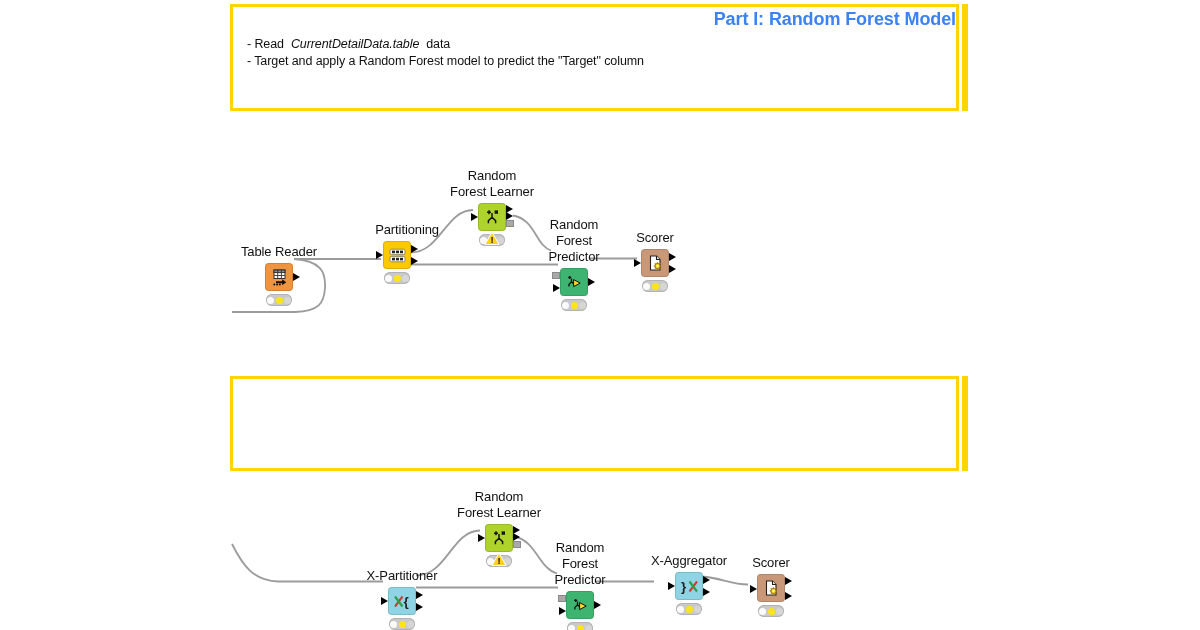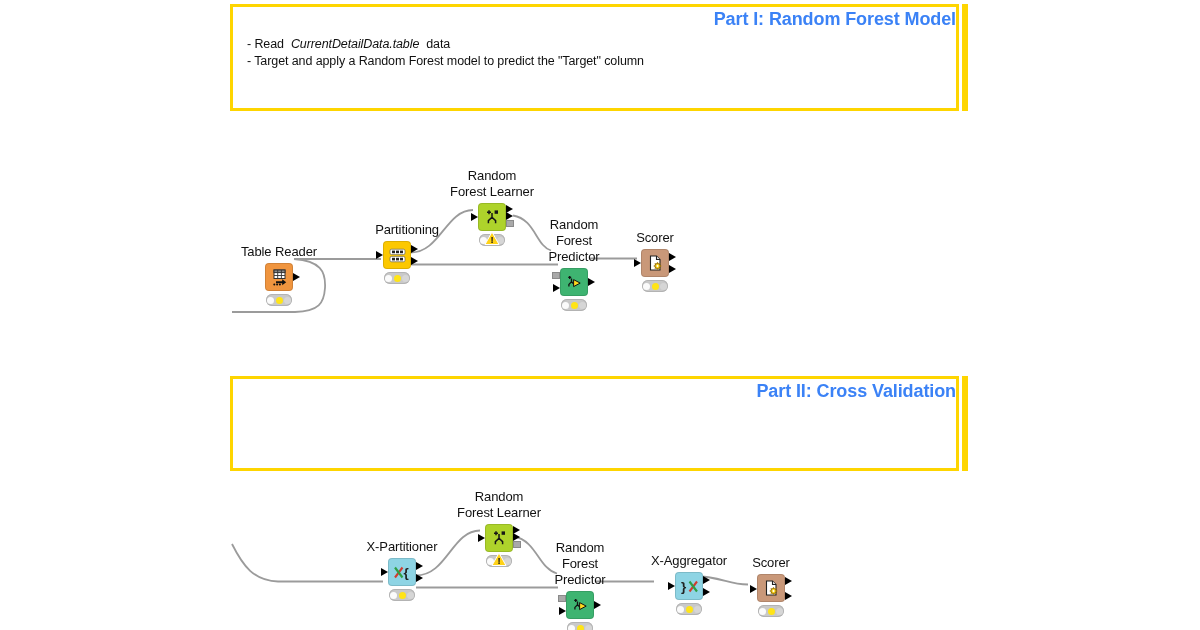--- a/index.html
+++ b/index.html
@@ -77,21 +77,20 @@
   <div class="annotation" style="top:4px; height:107px;">
     <div class="ann-title">Part I: Random Forest Model</div>
     <div class="ann-body">
       <div><span>- Read</span><span class="file">CurrentDetailData.table</span><span>data</span></div>
       <div>- Target and apply a Random Forest model to predict the "Target" column</div>
     </div>
   </div>
   <div class="ann-bar" style="top:4px; height:107px;"></div>
 
   <div class="annotation" style="top:376px; height:95px;">
-    <div class="ann-title">Part II: Cross Validation</div>
     <div class="ann-body">
     </div>
   </div>
   <div class="ann-bar" style="top:376px; height:95px;"></div>
 
   <div class="node" style="left:224px; top:244px;">
     <div class="nlabel">Table Reader</div>
     <div class="nsq c-reader">
       <svg width="19" height="19" viewBox="0 0 19 19">
         <rect x="4" y="2" width="11" height="8.5" fill="#fff" stroke="#333" stroke-width="1"></rect>
@@ -202,21 +201,21 @@
       <div class="p-out" style="top:3px;"></div>
       <div class="p-out" style="top:15px;"></div>
     </div>
     <div class="tl">
       <span class="dot d-white"></span>
         <span class="dot d-yellow"></span>
         <span class="dot d-gray"></span>
     </div>
   </div>
 
-  <div class="node" style="left:347px; top:539px;">
+  <div class="node" style="left:347px; top:568px;">
     <div class="nlabel">X-Partitioner</div>
     <div class="nsq c-xblue">
       <svg width="19" height="17" viewBox="0 0 19 17">
         <path d="M9.5,3.5 L2,13.5" stroke="#d23b2f" stroke-width="2.1"></path>
         <path d="M2,3.5 L9.5,13.5" stroke="#2e9e44" stroke-width="2.1"></path>
         <text x="10.5" y="13.2" font-size="13.5" font-weight="bold" fill="#222" font-family="'Liberation Sans',sans-serif">{</text>
       </svg>
       <div class="p-in" style="top:9px;"></div>
       <div class="p-out" style="top:3px;"></div>
       <div class="p-out" style="top:15px;"></div>

